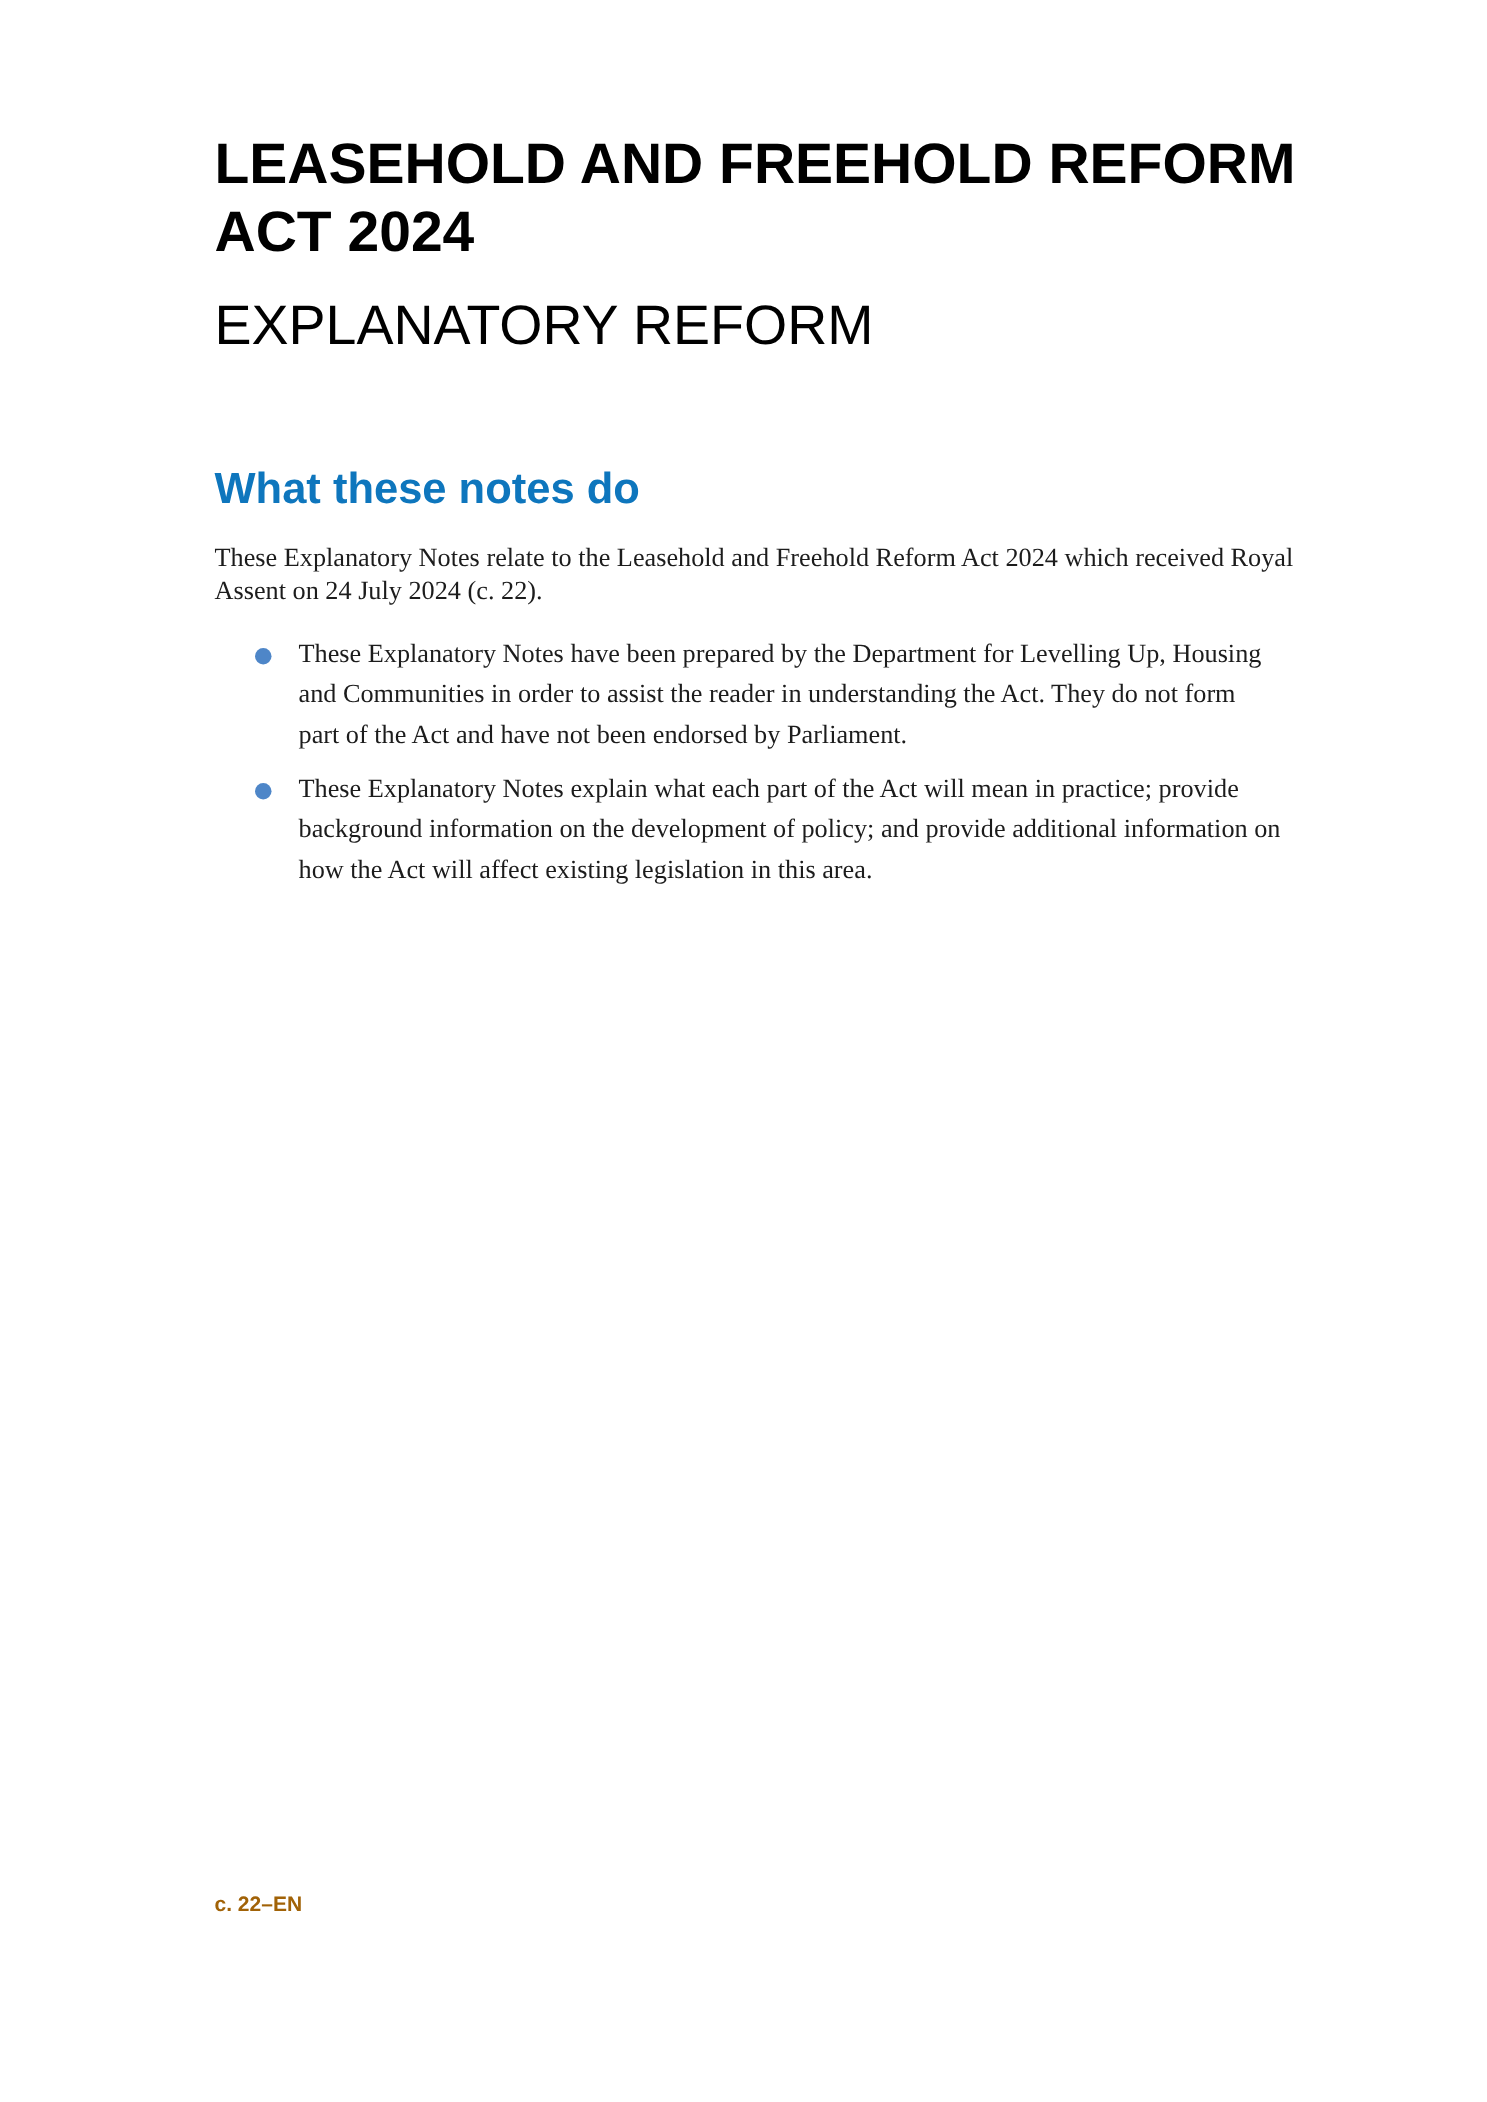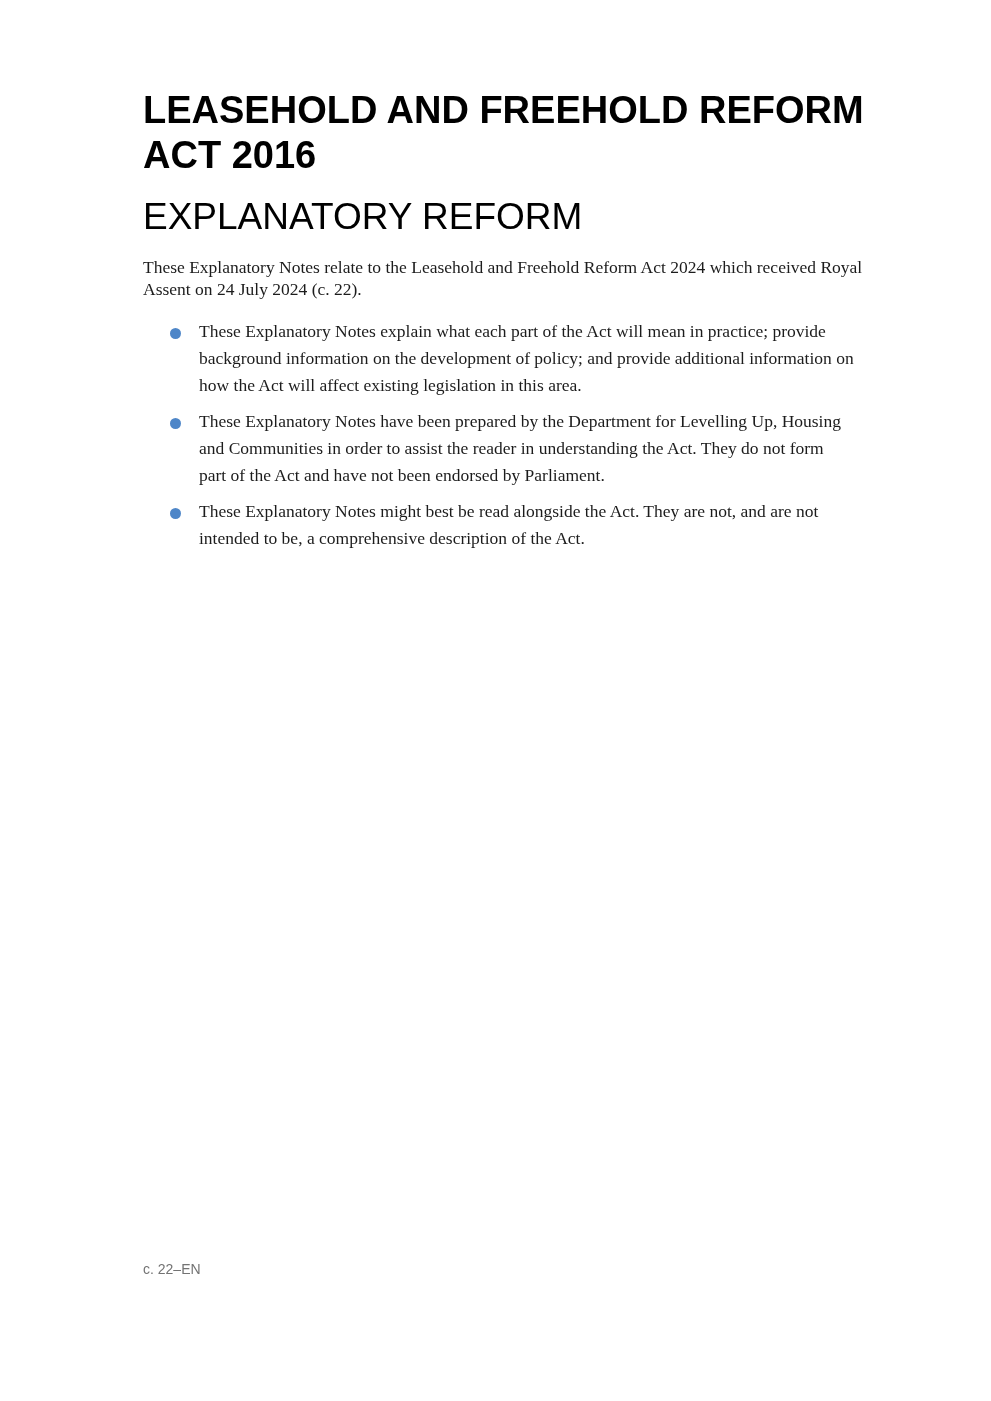--- a/index.html
+++ b/index.html
@@ -74,46 +74,44 @@
     border-radius: 50%;
     background: var(--bullet-blue, #4e86c8);
   }
   .page-footer {
     position: absolute;
     left: 143px;
     top: 1261px;
     font-family: "Liberation Sans", sans-serif;
     font-size: 14px;
     line-height: 17px;
-    color: #737373;
+    color: #a16207;
+    font-weight: bold;
   }
 </style>
 </head>
 <body>
 
 <div class="page">
   <div class="content">
 
-    <h1 class="act-title">LEASEHOLD AND FREEHOLD REFORM ACT 2016</h1>
+    <h1 class="act-title">LEASEHOLD AND FREEHOLD REFORM ACT 2024</h1>
 
     <h2 class="doc-subtitle">EXPLANATORY REFORM</h2>
 
+    <h3 class="section-heading">What these notes do</h3>
 
     <p class="intro">These Explanatory Notes relate to the Leasehold and Freehold Reform Act 2024 which received Royal Assent on 24 July 2024 (c. 22).</p>
 
     <ul class="bullet-list">
       <li>
         <span class="dot"></span>
-        <span>These Explanatory Notes explain what each part of the Act will mean in practice; provide background information on the development of policy; and provide additional information on how the Act will affect existing legislation in this area.</span>
-      </li>
-      <li>
-        <span class="dot"></span>
         <span>These Explanatory Notes have been prepared by the Department for Levelling Up, Housing and Communities in order to assist the reader in understanding the Act. They do not form part of the Act and have not been endorsed by Parliament.</span>
       </li>
       <li>
         <span class="dot"></span>
-        <span>These Explanatory Notes might best be read alongside the Act. They are not, and are not intended to be, a comprehensive description of the Act.</span>
+        <span>These Explanatory Notes explain what each part of the Act will mean in practice; provide background information on the development of policy; and provide additional information on how the Act will affect existing legislation in this area.</span>
       </li>
     </ul>
   </div>
 
   <div class="page-footer">c. 22–EN</div>
 </div>
 
 </body></html>

